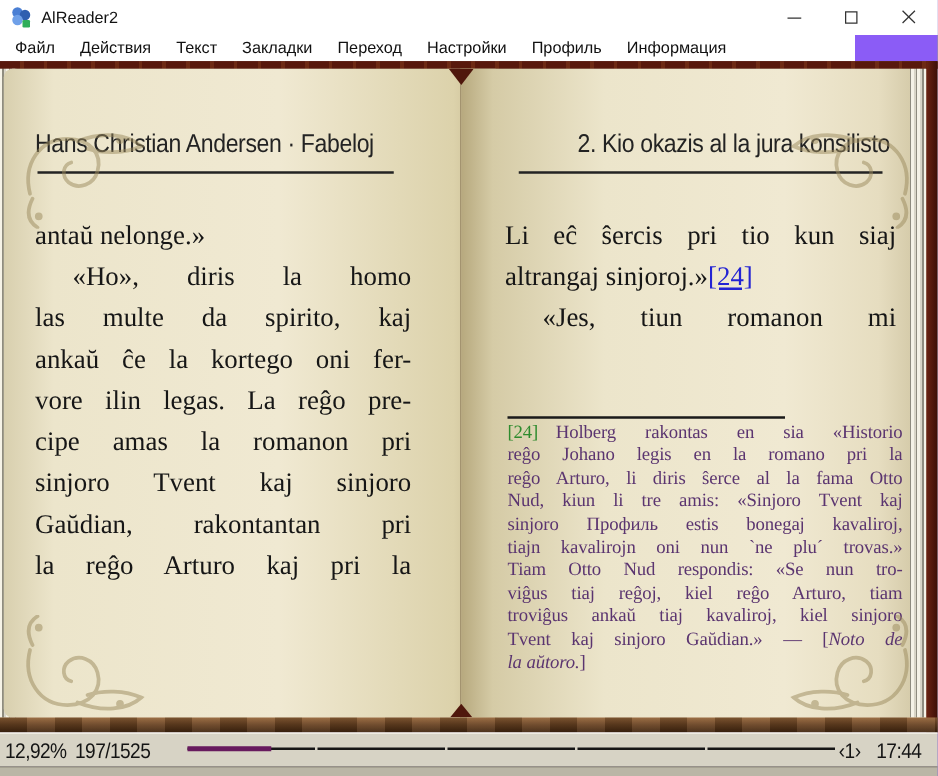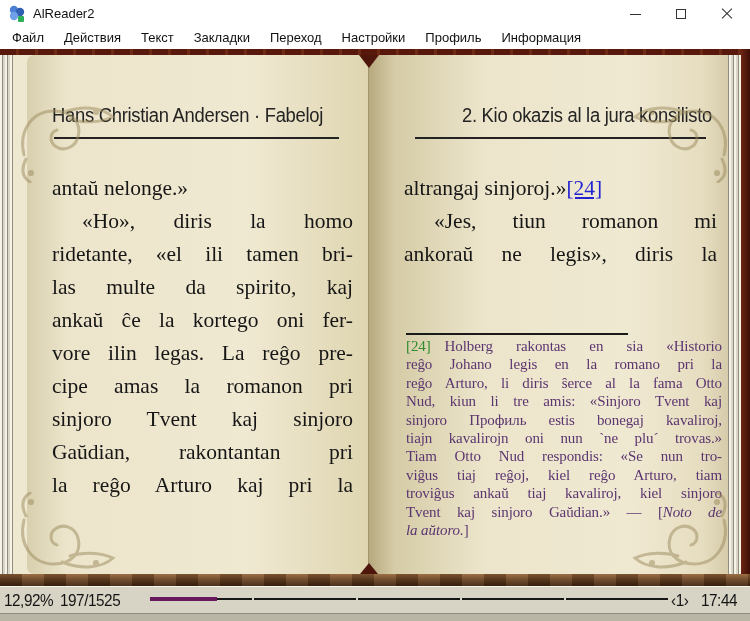--- a/index.html
+++ b/index.html
@@ -14,40 +14,40 @@
   .win-controls { position:absolute; right:0; top:0; height:28px; display:flex; }
   .win-btn { width:46px; height:28px; display:flex; align-items:center; justify-content:center; background:#fff; }
   .glyph-min { width:11px; height:1px; background:#333; }
   .glyph-max { width:10px; height:10px; border:1px solid #333; }
   .glyph-close { position:relative; width:12px; height:12px; }
   .glyph-close:before,.glyph-close:after { content:""; position:absolute; left:-1px; top:5px; width:14px; height:1px; background:#333; }
   .glyph-close:before { transform:rotate(45deg); }
   .glyph-close:after  { transform:rotate(-45deg); }
 
   
-  .menubar { position:absolute; top:28px; left:0; width:750px; height:21px; background:#ffffff;
+  .menubar { position:absolute; top:28px; left:0; width:684px; height:21px; background:#ffffff;
              display:flex; align-items:center; padding-left:2px; }
   .menu-item { font-size:13px; color:#111; padding:0 10px; height:21px; line-height:20px; }
 
   
   .book { position:absolute; top:49px; left:0; width:750px; height:537px; background:#efe8d0; }
   .cover-top { position:absolute; top:0; left:0; width:750px; height:6px;
       background:repeating-linear-gradient(90deg,#58180c 0 16px,#6e2a14 16px 19px), #4f170c; }
   .cover-right { position:absolute; top:0; right:0; width:9px; height:537px;
       background:linear-gradient(to right,#6b2413,#3d0f06); }
   .cover-bottom { position:absolute; bottom:0; left:0; width:750px; height:12px;
       background:repeating-linear-gradient(90deg,rgba(0,0,0,.18) 0 22px,rgba(255,255,255,.06) 22px 44px),
                  linear-gradient(180deg,#96663a 0%,#6b4423 45%,#40250f 100%); }
   .edge-left { position:absolute; top:6px; left:0; width:13px; height:519px;
       background:repeating-linear-gradient(90deg,#f6f3e7 0 2px,#8f8c7f 2px 3px,#d9d5c7 3px 5px); }
   .edge-right { position:absolute; top:6px; right:9px; width:13px; height:519px;
       background:repeating-linear-gradient(90deg,#8f8c7f 0 1px,#f6f3e7 1px 3px,#d9d5c7 3px 5px); }
 
   .page { position:absolute; top:6px; height:519px; }
-  .page-left { left:27px; width:400px;
+  .page-left { left:3px; width:400px;
       background:linear-gradient(to right,#d8cfae 0%,#ece5cb 10%,#f0e9d2 55%,#dcd2ab 90%,#b7a97e 100%);border-radius:7px; }
   .page-right { left:369px; width:359px;
       background:linear-gradient(to right,#b7a97e 0%,#d5cba6 7%,#ece5cb 32%,#f0e9d2 72%,#e6ddc0 93%,#d6ccab 100%); }
   .spine-line { position:absolute; top:6px; left:368px; width:1px; height:519px; background:#a3936f; }
   .notch-top { position:absolute; top:6px; left:359px; width:20px; height:13px; background:#4f170c;
       clip-path:polygon(0 0,100% 0,50% 100%); }
   .notch-bottom { position:absolute; bottom:12px; left:360px; width:18px; height:11px; background:#4f170c;
       clip-path:polygon(50% 0,0 100%,100% 100%); }
 
   .orn { position:absolute; width:100px; height:80px; opacity:.85; }
@@ -155,38 +155,37 @@
     <div class="edge-left"></div>
     <div class="edge-right"></div>
     <div class="cover-right"></div>
 
     <div class="page page-left">
       <div class="page-header header-left">Hans Christian Andersen · Fabeloj</div>
       <div class="rule rule-left"></div>
       <div class="textcol col-left">
         <div class="bodyline last">antaŭ nelonge.»</div>
         <div class="bodyline indent">«Ho», diris la homo</div>
-        <div class="bodyline">ridetante, «el ili tamen bri-</div>
         <div class="bodyline">las multe da spirito, kaj</div>
         <div class="bodyline">ankaŭ ĉe la kortego oni fer-</div>
         <div class="bodyline">vore ilin legas. La reĝo pre-</div>
         <div class="bodyline">cipe amas la romanon pri</div>
         <div class="bodyline">sinjoro Tvent kaj sinjoro</div>
         <div class="bodyline">Gaŭdian, rakontantan pri</div>
         <div class="bodyline">la reĝo Arturo kaj pri la</div>
       </div>
     </div>
 
     <div class="page page-right">
       <div class="page-header header-right">2. Kio okazis al la jura konsilisto</div>
       <div class="rule rule-right"></div>
       <div class="textcol col-right">
+        <div class="bodyline">Li eĉ ŝercis pri tio kun siaj</div>
         <div class="bodyline last"><span>altrangaj sinjoroj.»</span><span class="fn-link" style="color:#2323d3">[24]</span></div>
         <div class="bodyline indent">«Jes, tiun romanon mi</div>
-        <div class="bodyline">ankoraŭ ne legis», diris la</div>
       </div>
 
       <div class="fn-sep"></div>
       <div class="fncol" style="color:#5b3570">
         <div class="fnline"><span class="fn-marker" style="color:#2e8b2e">[24]</span><span>Holberg rakontas en sia «Historio</span></div>
         <div class="fnline">reĝo Johano legis en la romano pri la</div>
         <div class="fnline">reĝo Arturo, li diris ŝerce al la fama Otto</div>
         <div class="fnline">Nud, kiun li tre amis: «Sinjoro Tvent kaj</div>
         <div class="fnline">sinjoro Профиль estis bonegaj kavaliroj,</div>
         <div class="fnline">tiajn kavalirojn oni nun `ne plu´ trovas.»</div>

